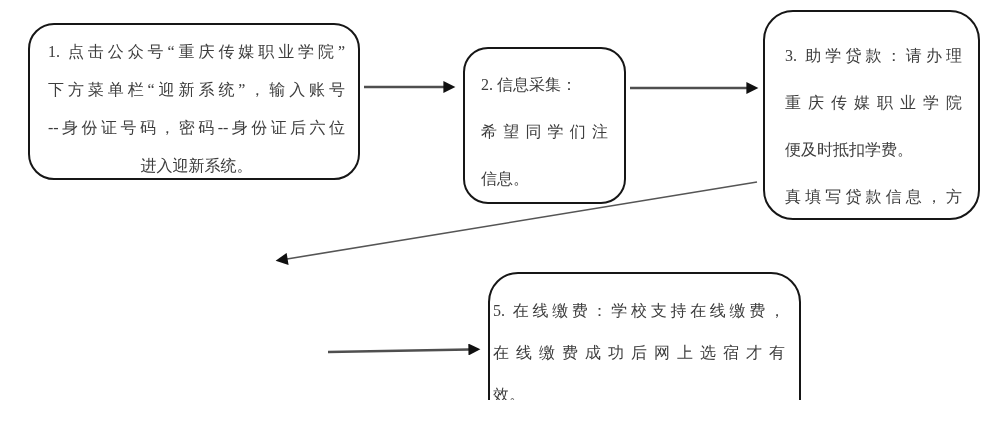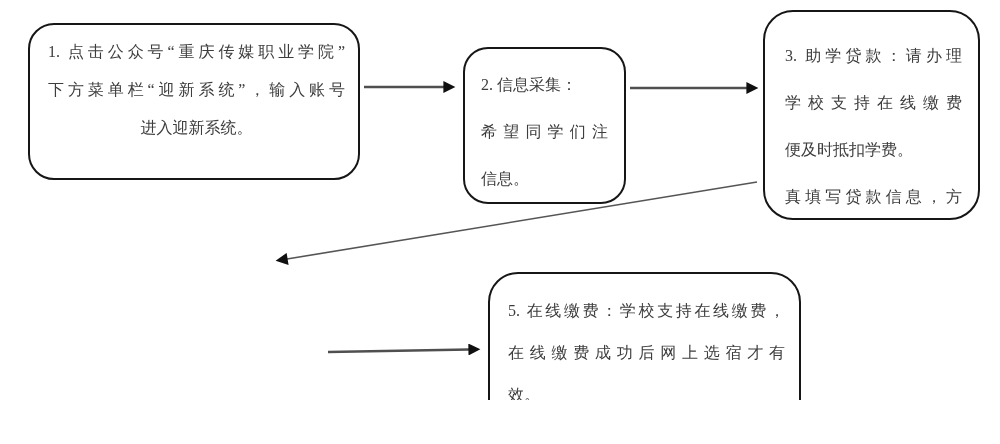--- a/index.html
+++ b/index.html
@@ -36,21 +36,21 @@
     text-align-last: justify;
     text-justify: inter-character;
   }
   .line.end { text-align: left; text-align-last: left; }
   .line.center { text-align: center; text-align-last: center; }
 
   .step1 { left: 28px;  top: 23px;  width: 332px; height: 157px; border-radius: 26px; padding: 8px 13px 0 18px;  line-height: 38px; }
   .step2 { left: 463px; top: 23px;  width: 163px; height: 157px; border-radius: 25px; padding: 12px 16px 0 16px; line-height: 47px; margin-top: 24px; }
   .step3 { left: 763px; top: 10px;  width: 217px; height: 210px; border-radius: 30px; padding: 20px 16px 0 20px; line-height: 47px; }
   .step4 { left: 15px;  top: 270px; width: 305px; height: 158px; border-radius: 30px; padding: 19px 12px 0 20px; line-height: 44px; }
-  .step5 { left: 488px; top: 272px; width: 313px; height: 160px; border-radius: 30px; padding: 16px 14px 0 18px; line-height: 42px; }
+  .step5 { left: 488px; top: 272px; width: 313px; height: 160px; border-radius: 30px; padding: 16px 14px 0 3px; line-height: 42px; }
 </style>
 </head>
 <body>
 
 <div class="canvas">
 
   <svg class="arrows" viewBox="0 0 1000 444" xmlns="http://www.w3.org/2000/svg">
     <defs>
       <marker id="ah" viewBox="0 0 10 10" refX="0.5" refY="5" markerWidth="5.2" markerHeight="4.6" orient="auto">
         <path d="M0 0 L10 5 L0 10 Z" fill="#101010"></path>
@@ -61,32 +61,33 @@
     </defs>
     <line x1="364" y1="87" x2="444" y2="87" stroke="#4f4f4f" stroke-width="2.6" marker-end="url(#ah)"></line>
     <line x1="630" y1="88" x2="747" y2="88" stroke="#4f4f4f" stroke-width="2.6" marker-end="url(#ah)"></line>
     <line x1="757" y1="182" x2="287" y2="259" stroke="#555555" stroke-width="1.6" marker-end="url(#ah2)"></line>
     <line x1="328" y1="352" x2="469" y2="349.5" stroke="#4f4f4f" stroke-width="2.6" marker-end="url(#ah)"></line>
   </svg>
 
   <div class="box step1">
     <div class="line">1. 点击公众号“重庆传媒职业学院”</div>
     <div class="line">下方菜单栏“迎新系统”，输入账号</div>
+    <div class="line">--身份证号码，密码--身份证后六位</div>
     <div class="line center">进入迎新系统。</div>
   </div>
 
   <div class="box step2">
     <div class="line end">2. 信息采集：</div>
     <div class="line">希望同学们注</div>
     <div class="line end">信息。</div>
   </div>
 
   <div class="box step3">
     <div class="line">3. 助学贷款：请办理</div>
-    <div class="line">学校支持在线缴费</div>
+    <div class="line">重庆传媒职业学院</div>
     <div class="line end">便及时抵扣学费。</div>
     <div class="line">真填写贷款信息，方</div>
   </div>
 
 
   <div class="box step5">
     <div class="line">5. 在线缴费：学校支持在线缴费，</div>
     <div class="line">在线缴费成功后网上选宿才有</div>
     <div class="line end">效。</div>
   </div>

